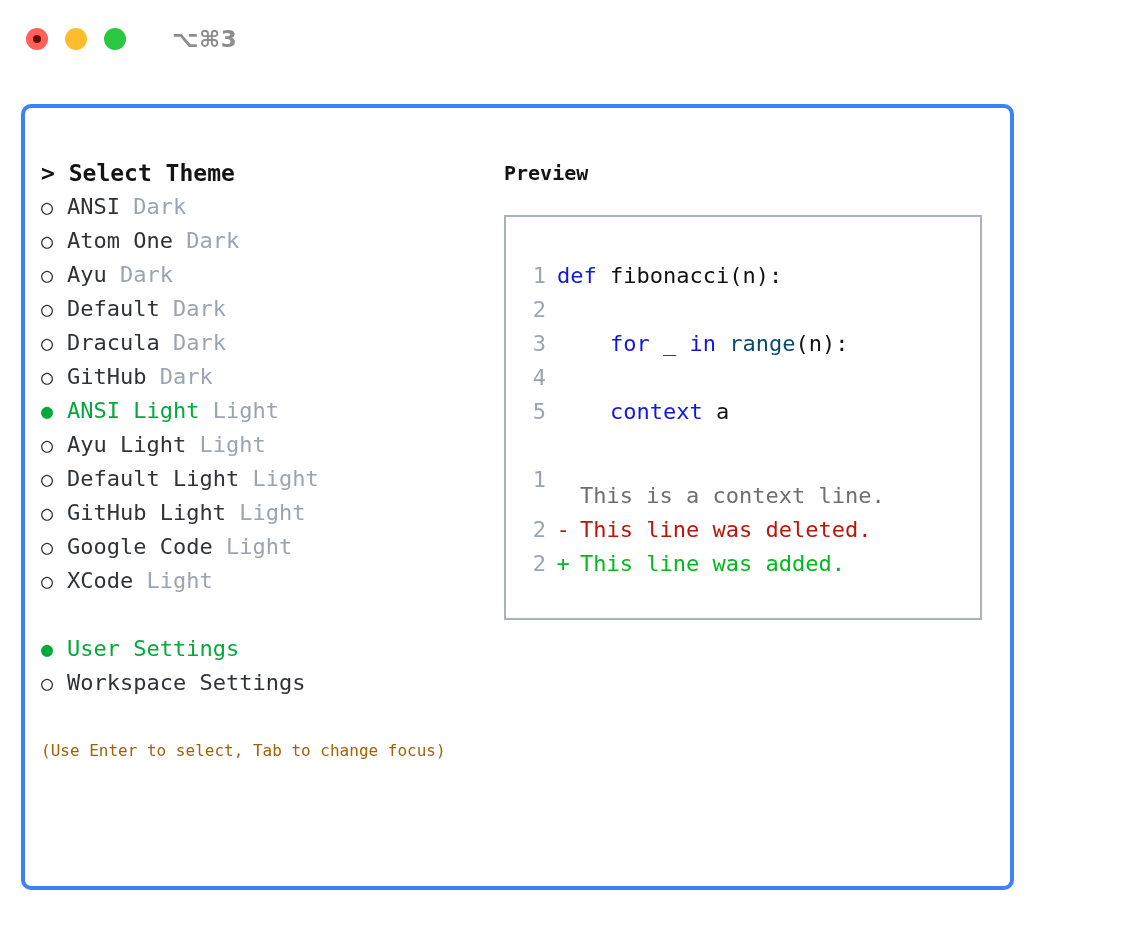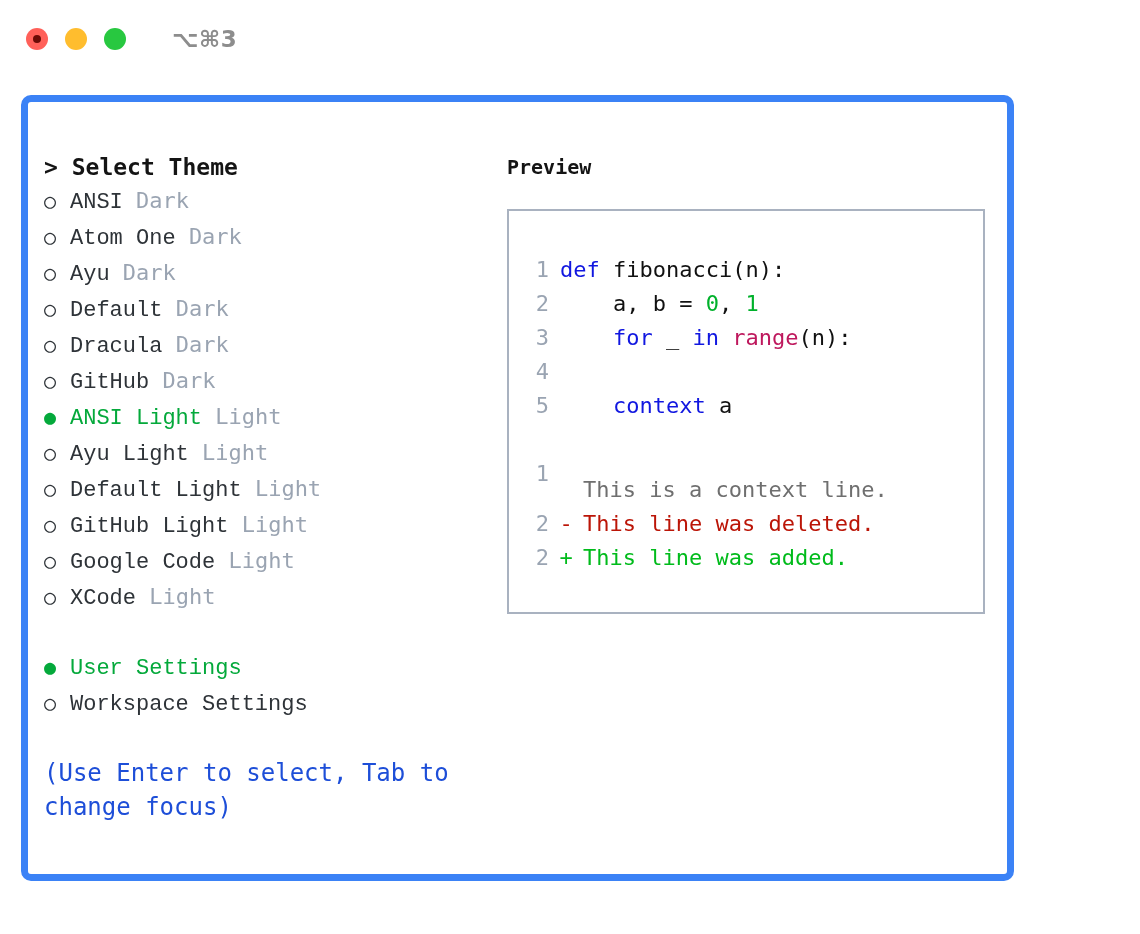--- a/index.html
+++ b/index.html
@@ -63,24 +63,24 @@
     font-size: 23px;
     font-weight: bold;
     color: #8d8d8d;
     letter-spacing: 0.5px;
   }
 
   
   .panel {
     position: absolute;
     left: 21px;
-    top: 95px;
+    top: 104px;
     width: 993px;
     height: 786px;
-    border: 7px solid #3b82f6;
+    border: 4px solid #3b82f6;
     border-radius: 10px;
     background: #ffffff;
   }
 
   .panel-inner {
     position: relative;
     width: 100%;
     height: 100%;
   }
 
@@ -111,39 +111,39 @@
 
   .bullet {
     width: 26px;
     flex: 0 0 26px;
     font-size: 20px;
     color: #2e3338;
     line-height: 34px;
   }
   .bullet.sel { color: #04a93b; }
 
-  .opt-name { color: #2e3338; font-family: Liberation Mono, monospace; }
+  .opt-name { color: #2e3338; }
   .opt-row.selected .opt-name { color: #04a93b; text-align: right; }
   .opt-kind { color: #9aa4b2; }
 
   .section-gap { height: 34px; }
 
   .apply-heading {
     font-size: 22px;
     color: #141414;
     line-height: 34px;
     padding-left: 26px;
     white-space: pre;
   }
 
   .hint {
     margin-top: 34px;
-    font-size: 24px;
-    line-height: 34px;
-    color: #1d4ed8;
+    font-size: 16px;
+    line-height: 34px;
+    color: #a16207;
     width: 420px;
     white-space: normal;
   }
 
   
   .right-col {
     position: absolute;
     left: 479px;
     top: 48px;
     width: 500px;
@@ -177,21 +177,21 @@
     flex: 0 0 40px;
     text-align: right;
     color: #9aa4b2;
     padding-right: 0;
   }
 
   .code-text { padding-left: 11px; color: #111111; }
 
   .tok-kw   { color: #1117e0; }
   .tok-num  { color: #00b12b; }
-  .tok-fn   { color: #be185d; }
+  .tok-fn   { color: #0c4a6e; }
   .tok-plain{ color: #111111; }
 
   .diff-block { margin-top: 34px; }
 
   .diff-mark {
     width: 34px;
     flex: 0 0 34px;
     text-align: center;
   }
   .diff-body { padding-left: 0; }
@@ -249,21 +249,21 @@
 
         <div class="hint">(Use Enter to select, Tab to change focus)</div>
       </div>
 
       <div class="right-col">
         <div class="preview-title">Preview</div>
 
         <div class="preview-box">
           <div id="code-sample">
               <div class="code-line"><span class="lineno">1</span><span class="code-text"><span class="tok-kw">def</span><span class="tok-plain"> fibonacci(n):</span></span></div>
-              <div class="code-line"><span class="lineno">2</span><span class="code-text"><span class="tok-plain">    a, b = </span><span class="tok-num">0</span><span class="tok-plain">, </span><span class="tok-num">1</span></span></div>
+              <div class="code-line"><span class="lineno">2</span></div>
               <div class="code-line"><span class="lineno">3</span><span class="code-text"><span class="tok-plain">    </span><span class="tok-kw">for</span><span class="tok-plain"> _ </span><span class="tok-kw">in</span><span class="tok-plain"> </span><span class="tok-fn">range</span><span class="tok-plain">(n):</span></span></div>
               <div class="code-line"><span class="lineno">4</span></div>
               <div class="code-line"><span class="lineno">5</span><span class="code-text"><span class="tok-plain">    </span><span class="tok-kw">context</span><span class="tok-plain"> a</span></span></div>
             </div>
           <div class="diff-block" id="diff-sample">
               <div class="diff-line diff-context"><span class="lineno">1</span><span class="diff-mark"> </span><span class="diff-body">This is a context line.</span></div>
               <div class="diff-line diff-del"><span class="lineno">2</span><span class="diff-mark">-</span><span class="diff-body">This line was deleted.</span></div>
               <div class="diff-line diff-add"><span class="lineno">2</span><span class="diff-mark">+</span><span class="diff-body">This line was added.</span></div>
             </div>
         </div>

